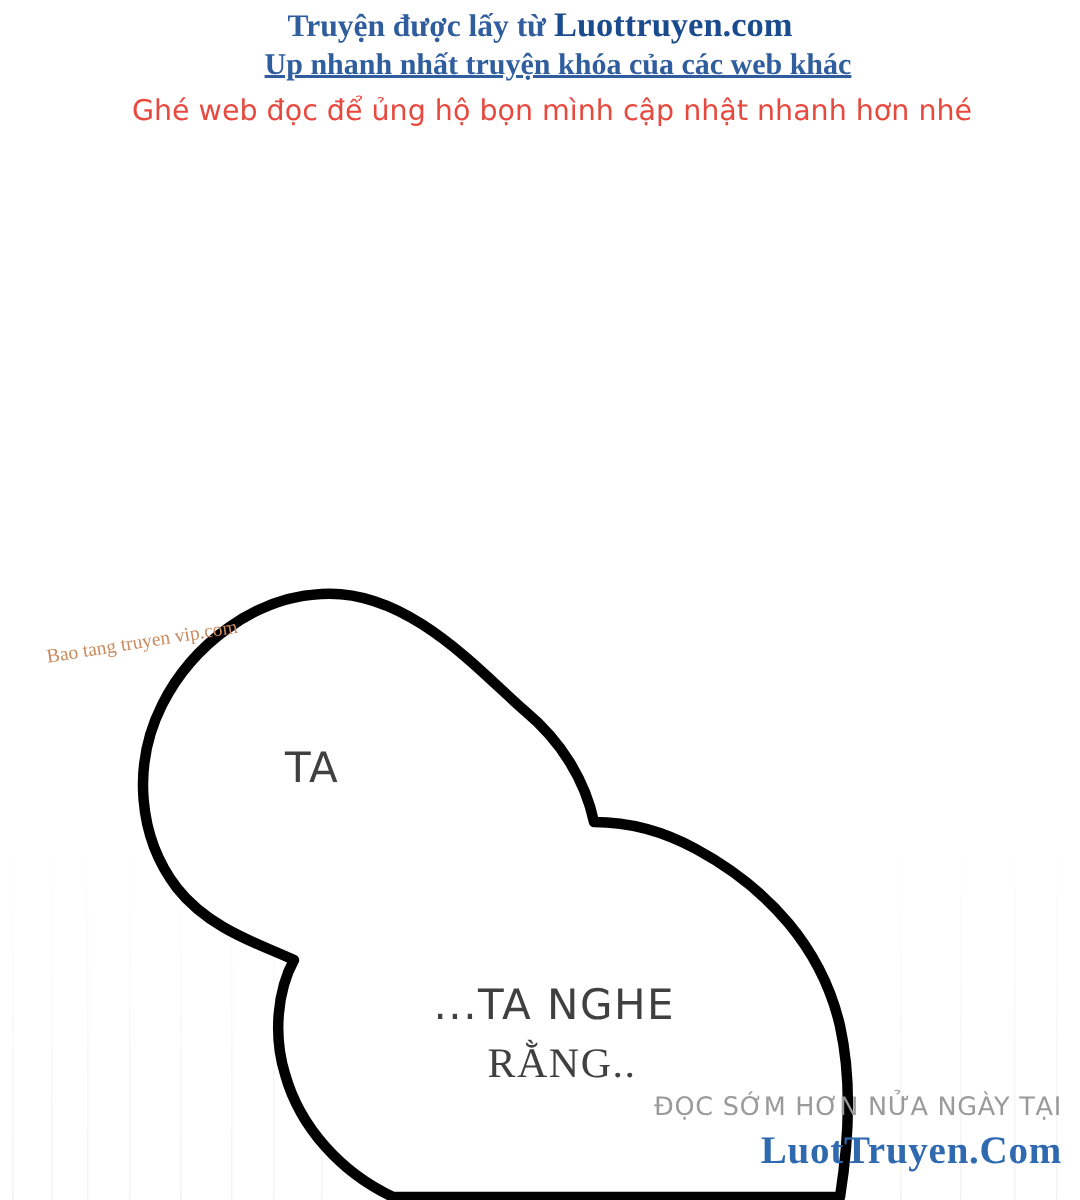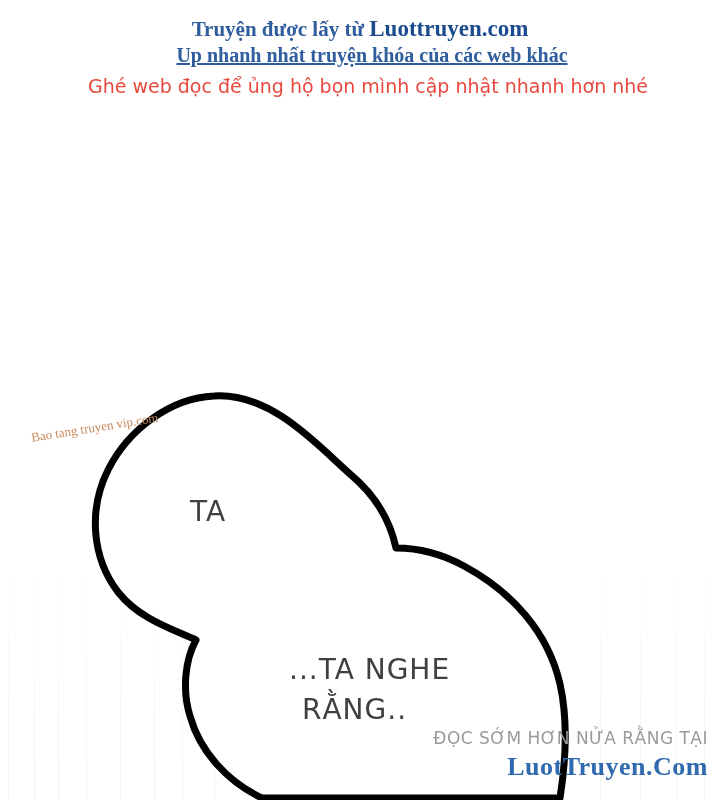--- a/index.html
+++ b/index.html
@@ -23,21 +23,21 @@
     top: 0;
     width: 720px;
     text-align: center;
   }
   .promo-line1 {
     font-family: "Liberation Serif", serif;
     font-size: 21px;
     color: #2f5d9e;
     font-weight: bold;
     line-height: 26px;
-    padding-top: 16px;
+    padding-top: 4px;
     white-space: nowrap;
   }
   .promo-line1 .brand {
     font-size: 23px;
     font-weight: bold;
     color: #1b4b8f;
   }
   .promo-line2 {
     font-family: "Liberation Serif", serif;
     font-size: 20px;
@@ -167,22 +167,22 @@
              C566,760 568,720 560,684
              C548,632 512,592 464,566
              C442,554 418,548 396,548
              C390,520 374,494 350,474
              C320,448 272,392 214,396 Z" fill="#ffffff" stroke="#000000" stroke-width="7" stroke-linejoin="round"></path>
   </svg>
 
   <div class="bubble-text bubble-text-1">TA</div>
   <div class="bubble-text bubble-text-2">
     <div>...TA NGHE</div>
-    <div style="margin-left:13px;">RẰNG..</div>
+    <div style="margin-left:36px;font-family:Liberation Serif, serif;">RẰNG..</div>
   </div>
 
   <div class="wm-top">Bao tang truyen vip.com</div>
   <div class="wm-bottom">
-    <div class="wm-bottom-line1">ĐỌC SỚM HƠN NỬA RẰNG TẠI</div>
+    <div class="wm-bottom-line1">ĐỌC SỚM HƠN NỬA NGÀY TẠI</div>
     <div class="wm-bottom-line2">LuotTruyen.Com</div>
   </div>
 
 </div>
 
 </body></html>

